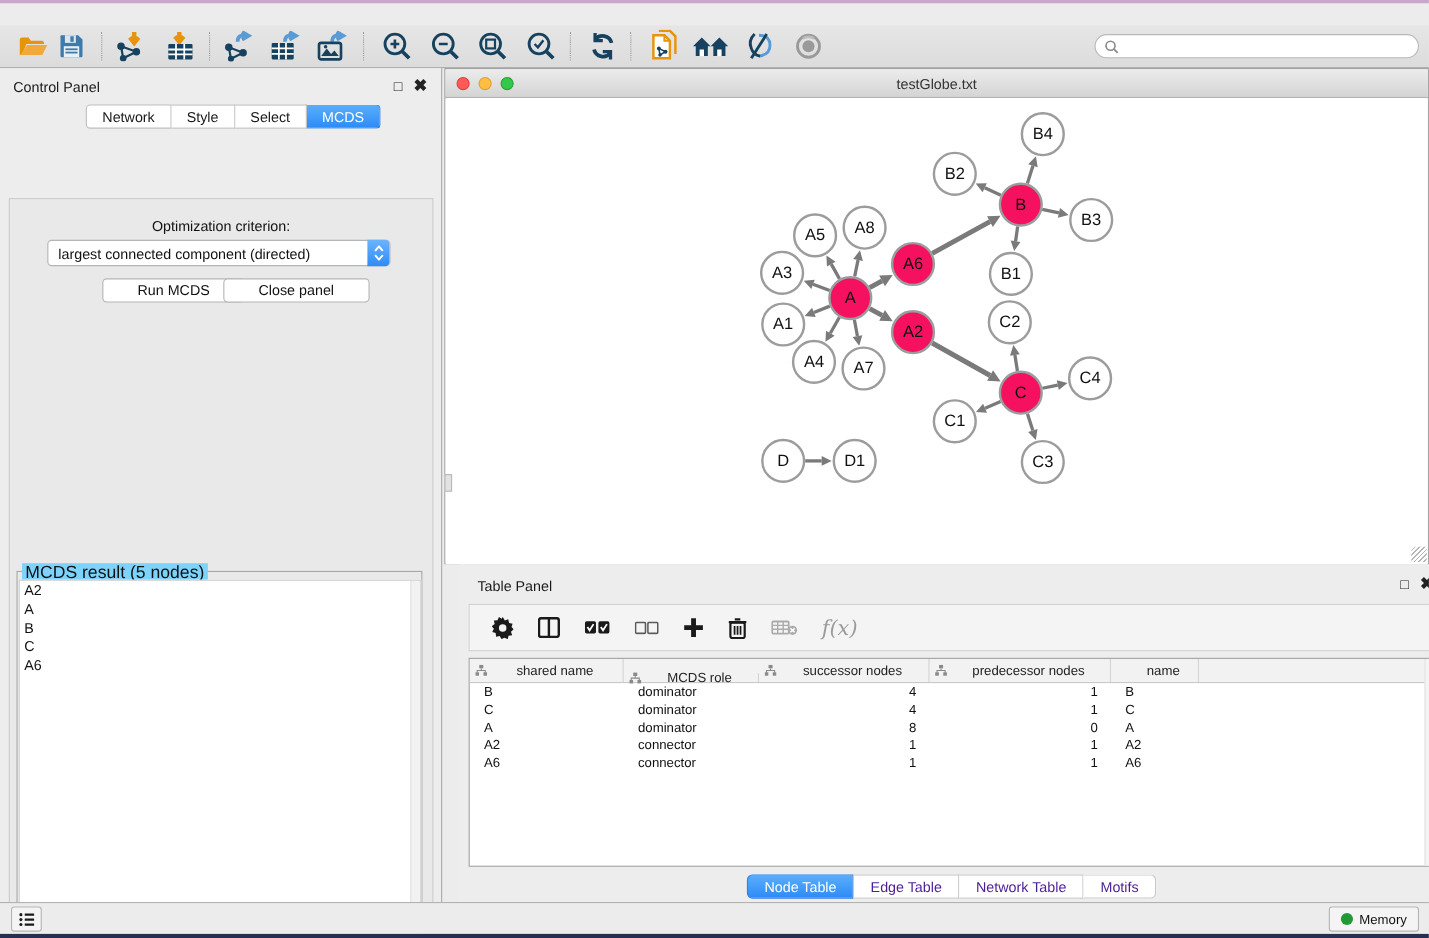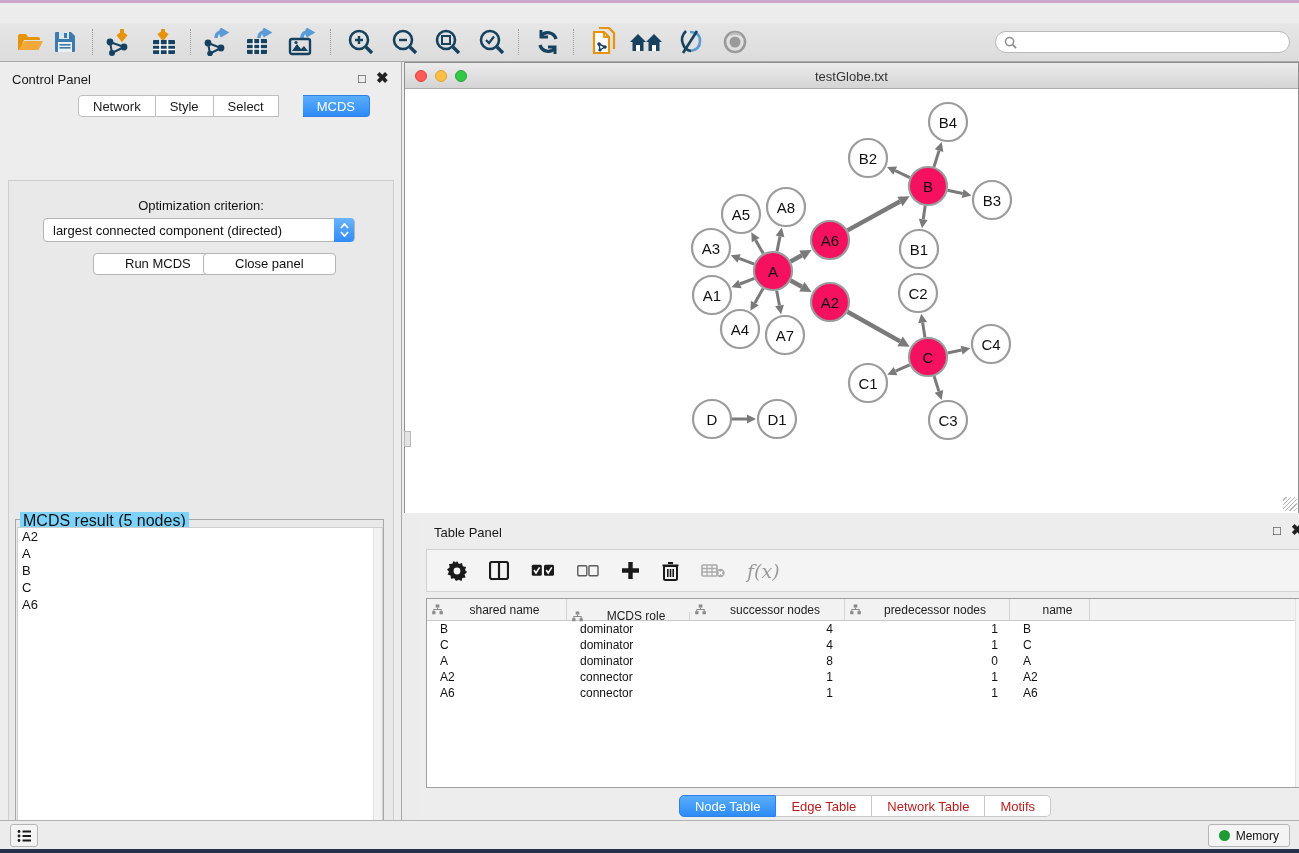--- a/index.html
+++ b/index.html
@@ -26,21 +26,21 @@
   
   #control-panel { left:0; top:62px; width:402px; height:758px; background:#EDEDED; border-right:1px solid #A9A9A9; }
   #cp-title { position:absolute; left:12px; top:10px; font-size:13px; color:#1a1a1a; }
   .panel-ctrl { position:absolute; top:9px; font-size:14px; color:#222; cursor:default; }
   .float-glyph { font-size:13px; }
   .close-glyph { font-weight:bold; font-size:15px; }
 
   .seg-tabs { position:absolute; display:flex; }
   .seg { height:22px; line-height:22px; padding:0 14px; font-size:13px; background:#fff; border:1px solid #BEBEBE; border-left:none; color:#1a1a1a; text-align:center; }
   .seg:first-child { border-left:1px solid #BEBEBE; border-radius:4px 0 0 4px; }
-  .seg:last-child { border-radius:0 4px 4px 0;margin-left:24px; }
+  .seg:last-child { border-radius:0 4px 4px 0; }
   .seg.active { background:linear-gradient(#59AEFB,#2E8BF7); border-color:#2E80E8; color:#fff; }
 
   #cp-content { position:absolute; left:8px; top:118px; width:386px; height:686px; background:#E9E9E9; border:1px solid #CDCDCD; }
   #opt-label { position:absolute; left:0; right:0; top:17px; text-align:center; font-size:13px; color:#111; }
   #criterion-select { position:absolute; left:34px; top:37px; width:312px; height:24px; background:#fff; border:1px solid #B5B5B5; border-radius:4px; font-size:13px; color:#111; display:flex; align-items:center; padding-left:9px; }
   #criterion-stepper { position:absolute; right:0px; top:-1px; width:20px; height:24px; background:linear-gradient(#6BB4FB,#2E8BF7); border-radius:0 4px 4px 0; display:flex; flex-direction:column; align-items:center; justify-content:center; gap:2px; }
   .cp-btn { position:absolute; top:72px; height:22px; background:#fff; border:1px solid #B5B5B5; border-radius:4px; font-size:13px; color:#111; text-align:center; line-height:20px; padding:0 31px; }
   #run-btn { left:84px; }
   #close-panel-btn { left:194px; }
 
@@ -69,21 +69,21 @@
   #tp-table { position:absolute; left:9px; top:85px; width:880px; height:190px; background:#fff; border:1px solid #9f9f9f; overflow:hidden; }
   #tp-header { display:flex; height:22px; background:#F2F2F2; border-bottom:1px solid #C9C9C9; }
   .th { position:relative; display:flex; align-items:center; border-right:1px solid #D4D4D4; font-size:12px; color:#222; }
   .th .th-label { flex:1; text-align:center; }
   .th .tree-ico { margin-left:5px; }
   .tr { display:flex; height:16px; align-items:center; }
   .td { font-size:12px; color:#111; white-space:nowrap; overflow:hidden; }
   #tp-scroll { position:absolute; right:0; top:0; width:10px; height:100%; background:#F4F4F4; border-left:1px solid #E2E2E2; }
 
   #tp-tabs { position:absolute; left:0; right:0; top:282px; display:flex; justify-content:center; }
-  .tp-tab { height:22px; line-height:22px; padding:0 15px; font-size:13px; background:#fff; border:1px solid #C9C9C9; border-left:none; color:#b91c1c; }
+  .tp-tab { height:22px; line-height:22px; padding:0 15px; font-size:13px; background:#fff; border:1px solid #C9C9C9; border-left:none; color:#4c1d95; }
   .tp-tab:first-child { border-left:1px solid #C9C9C9; border-radius:5px 0 0 5px; }
   .tp-tab:last-child { border-radius:0 5px 5px 0; }
   .tp-tab.active { background:linear-gradient(#59AEFB,#2E8BF7); border-color:#2E80E8; color:#fff; }
 
   
   #statusbar { left:0; top:820px; width:1299px; height:29px; background:#ECECEC; border-top:1px solid #B2B2B2; }
   #status-list-btn { position:absolute; left:10px; top:3px; width:28px; height:23px; background:#F4F4F4; border:1px solid #B5B5B5; border-radius:3px; display:flex; align-items:center; justify-content:center; }
   #memory-btn { position:absolute; right:9px; top:3px; height:23px; background:#F4F4F4; border:1px solid #B5B5B5; border-radius:3px; display:flex; align-items:center; gap:6px; padding:0 10px; font-size:12px; color:#111; }
   #memory-dot { width:11px; height:11px; border-radius:50%; background:#1F9A34; }
   #desktop-bottom { left:0; top:849px; width:1299px; height:4px; background:#24304c; }

